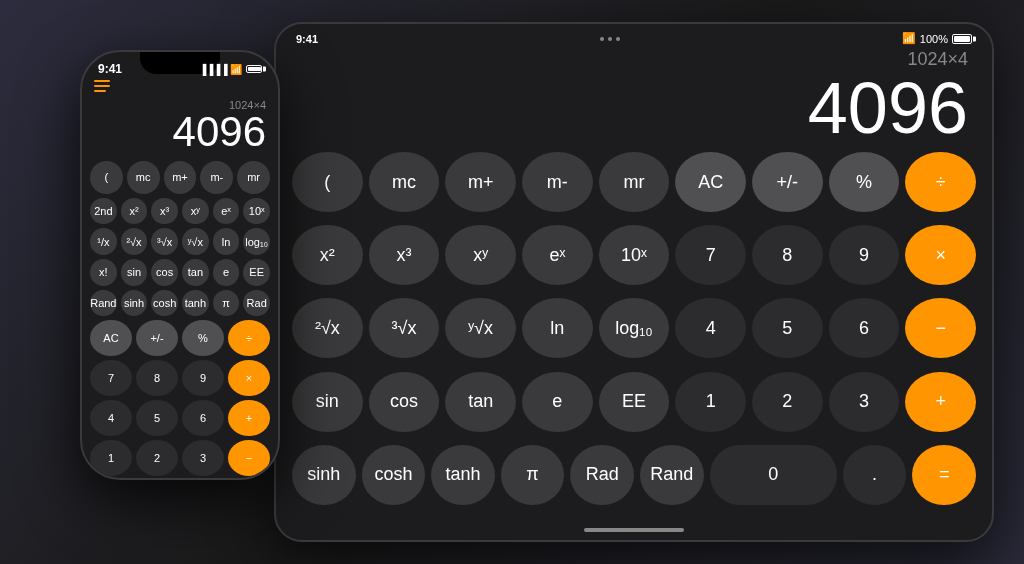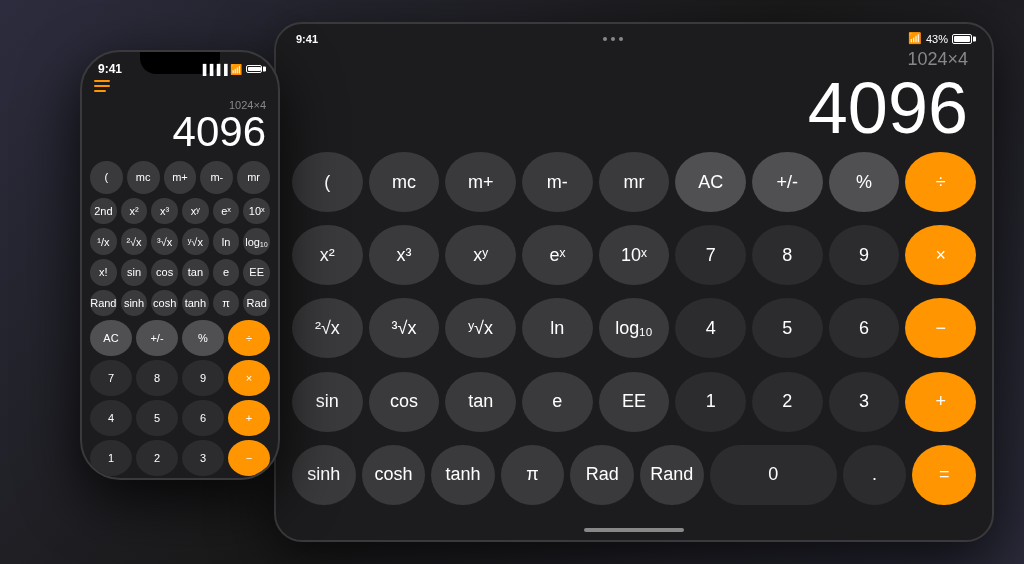--- a/index.html
+++ b/index.html
@@ -291,21 +291,21 @@
 <div class="ipad-device">
   <div class="ipad-status-bar">
     <div class="ipad-status-left">9:41</div>
     <div class="ipad-status-center">
       <div class="ipad-status-dot"></div>
       <div class="ipad-status-dot"></div>
       <div class="ipad-status-dot"></div>
     </div>
     <div class="ipad-status-right">
       <span>📶</span>
-      <span>43%</span>
+      <span>100%</span>
       <div class="battery-icon">
         <div class="battery-fill"></div>
       </div>
     </div>
   </div>
 
   <div class="ipad-calculator-area">
     <div class="ipad-display">
       <div class="ipad-expression">1024×4</div>
       <div class="ipad-result">4096</div>

